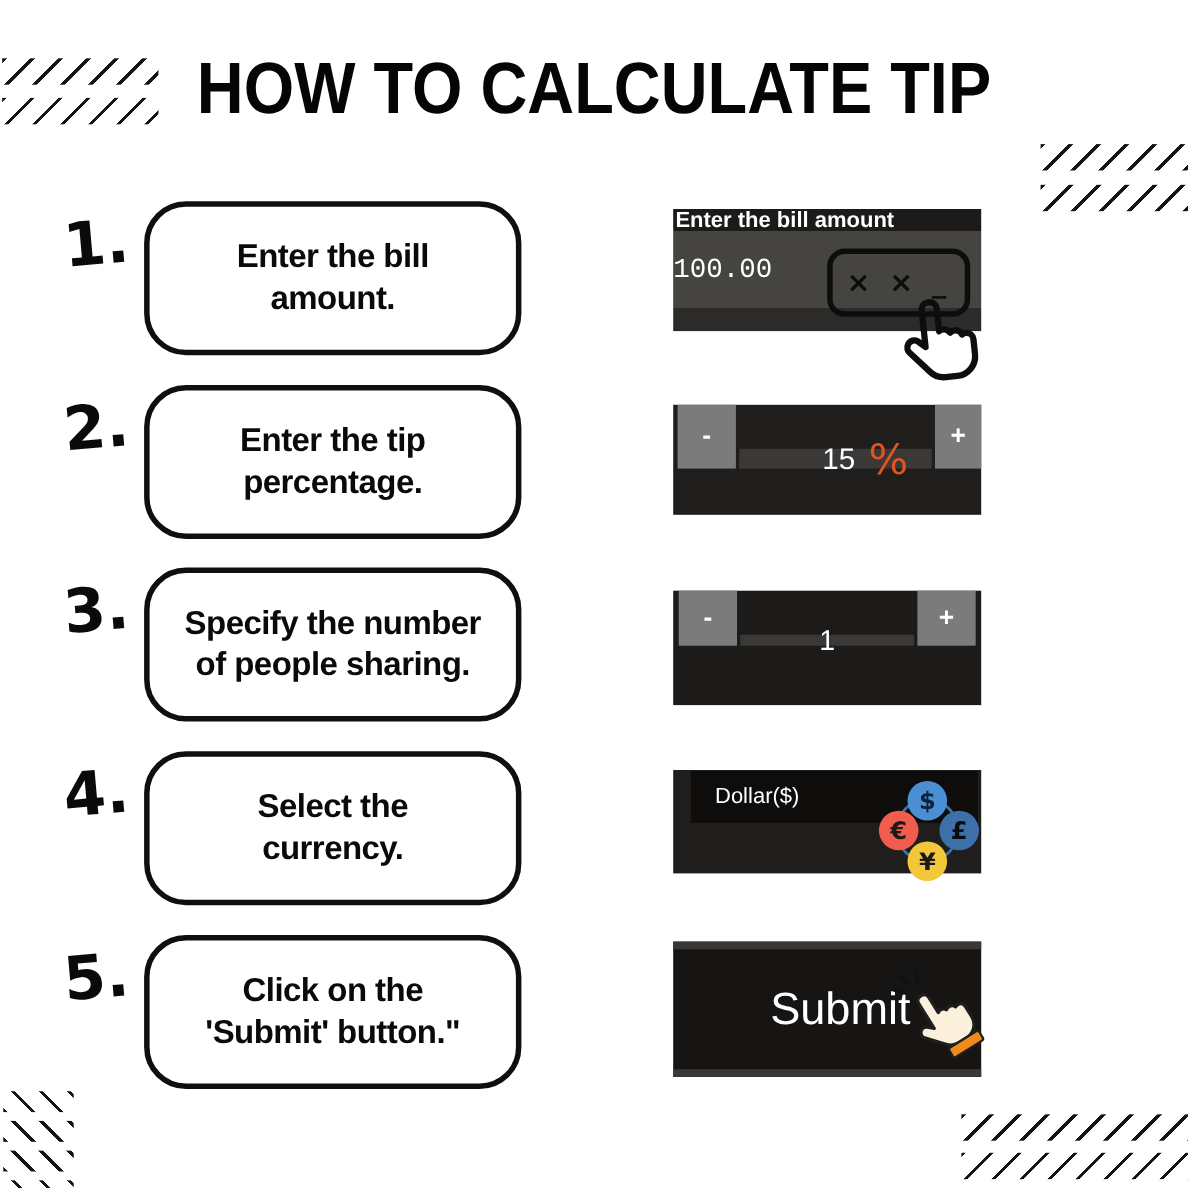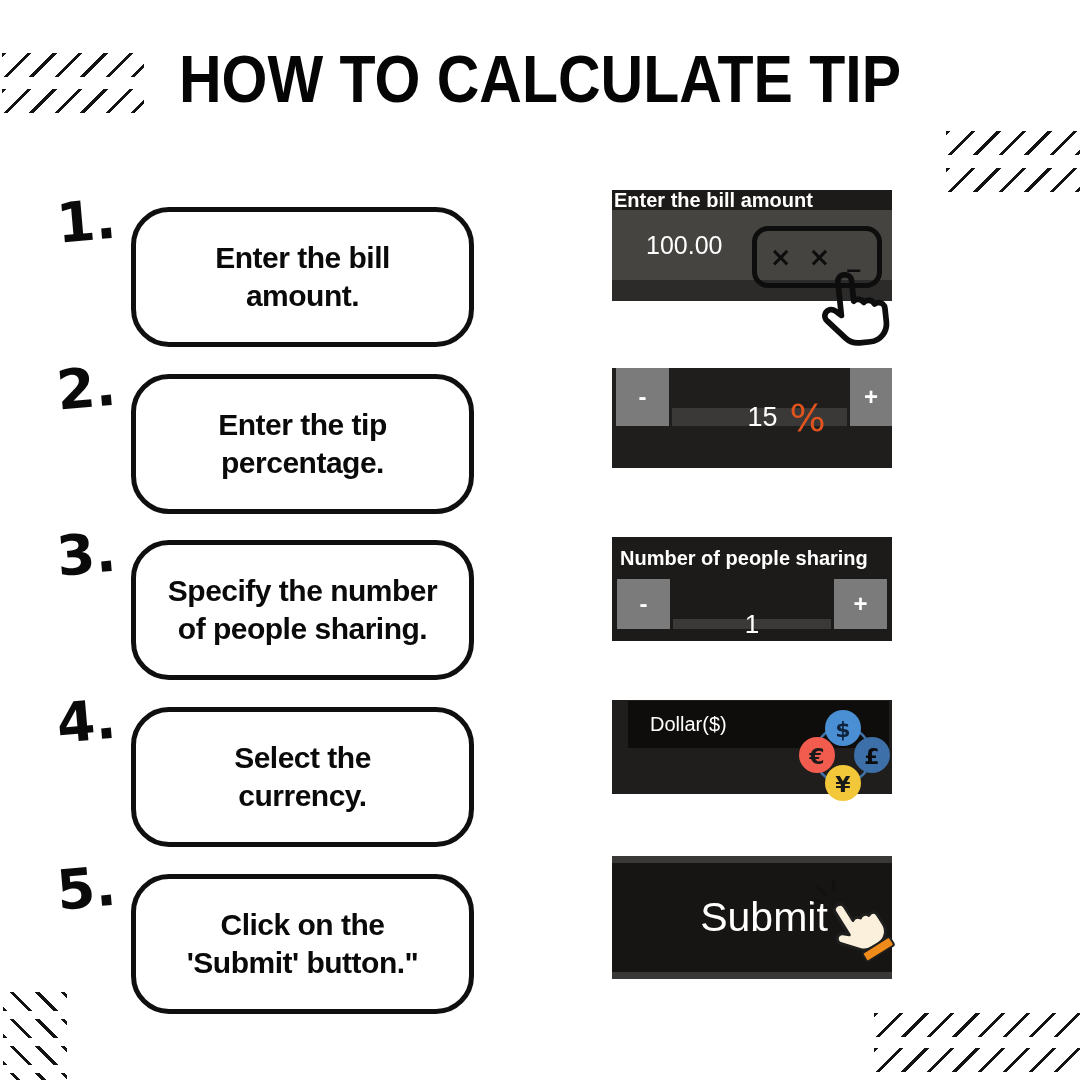--- a/index.html
+++ b/index.html
@@ -32,32 +32,32 @@
   .deco-bl .bslash-row{height:19px;margin-bottom:8px;}
   .deco-br{left:874px;top:1013px;width:206px;}
   .deco-br .slash-row{height:24px;margin-bottom:11px;}
 
   
   .step{position:absolute;left:60px;width:414px;display:flex;gap:11px;}
   .step-num{width:60px;text-align:right;font-family:"DejaVu Sans",sans-serif;
     font-weight:bold;font-size:55px;color:#0a0a0a;margin-top:6px;transform:rotate(-5deg);}
   .step-box{flex:1;height:140px;border:5px solid #0f0f0f;border-radius:38px;background:#fff;
     display:flex;flex-direction:column;align-items:center;justify-content:center;
-    font-size:30px;font-weight:bold;color:#0a0a0a;line-height:1.28;text-align:center;letter-spacing:-0.5px;margin-top:24px;}
+    font-size:30px;font-weight:bold;color:#0a0a0a;line-height:1.28;text-align:center;letter-spacing:-0.5px;}
 
   
   .panel{position:absolute;left:612px;width:280px;}
   .p-header{color:#fff;font-weight:bold;background:var(--panel-header-bg);
     white-space:nowrap;overflow:hidden;display:flex;align-items:center;}
 
   
   .panel-bill{top:190px;}
   .panel-bill .p-header{height:20px;font-size:20px;padding-left:2px;}
   .bill-body{height:70px;background:var(--panel-body-bg);display:flex;align-items:center;
-    padding-left:34px;font-size:25px;color:#fff;}
+    font-size:25px;color:#fff;font-family:Liberation Mono, monospace;}
   .bill-footer{height:21px;background:var(--panel-footer-bg);}
   .keypad{position:absolute;left:140px;top:36px;width:130px;height:62px;
     border:5px solid #0d0d0d;border-radius:16px;display:flex;align-items:center;
     justify-content:center;font-weight:bold;font-size:26px;color:#0d0d0d;letter-spacing:4px;
     font-family:"DejaVu Sans",sans-serif;}
   .hand-tap{position:absolute;left:206px;top:80px;width:76px;height:84px;}
 
   
   .panel-tip{top:368px;height:100px;background:#201e1c;}
   .panel-tip .p-header{height:32px;font-size:21px;padding-left:5px;}
@@ -179,21 +179,20 @@
         <span class="grp">
           <span>15</span>
           <span class="pct">%</span>
         </span>
       </div>
       <div class="st-btn plus">+</div>
     </div>
   </div>
 
   <div class="panel panel-people">
-    <div class="p-header">Number of people sharing</div>
     <div class="stepper">
       <div class="st-btn">-</div>
       <div class="st-mid">1</div>
       <div class="st-btn">+</div>
     </div>
   </div>
 
   <div class="panel panel-currency">
     <div class="dropdown">
       <span>Dollar($)</span>

